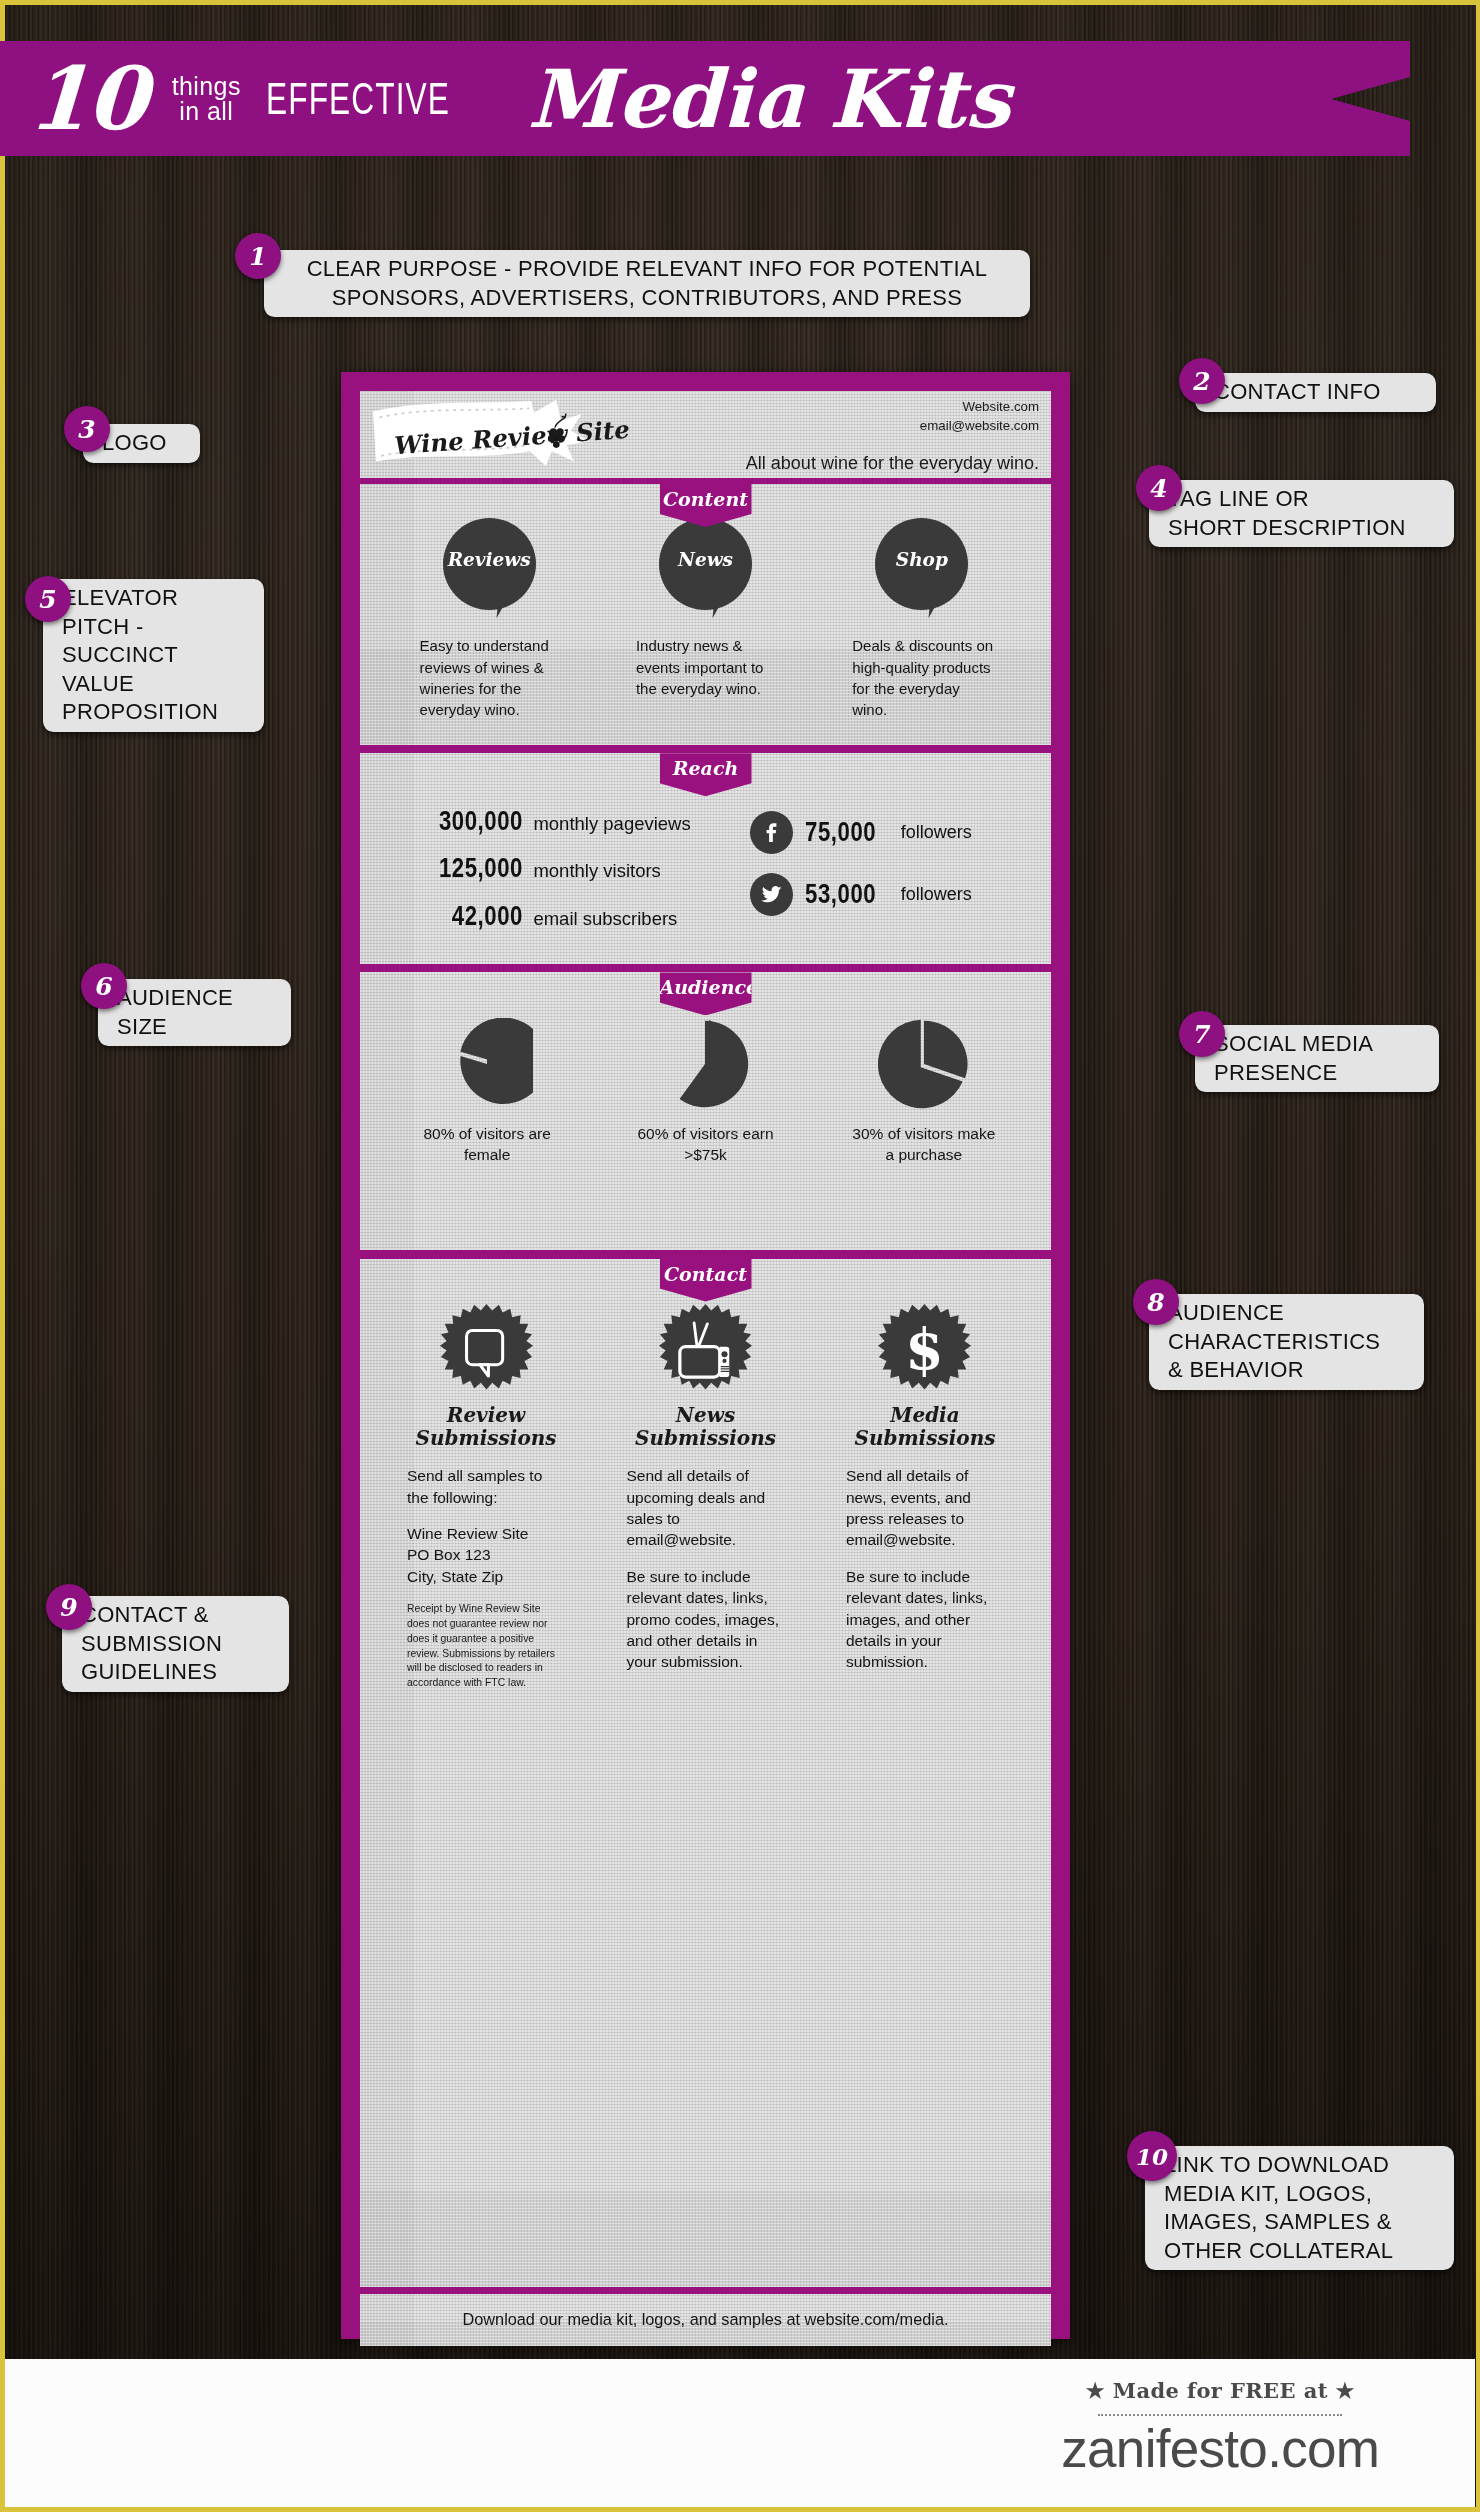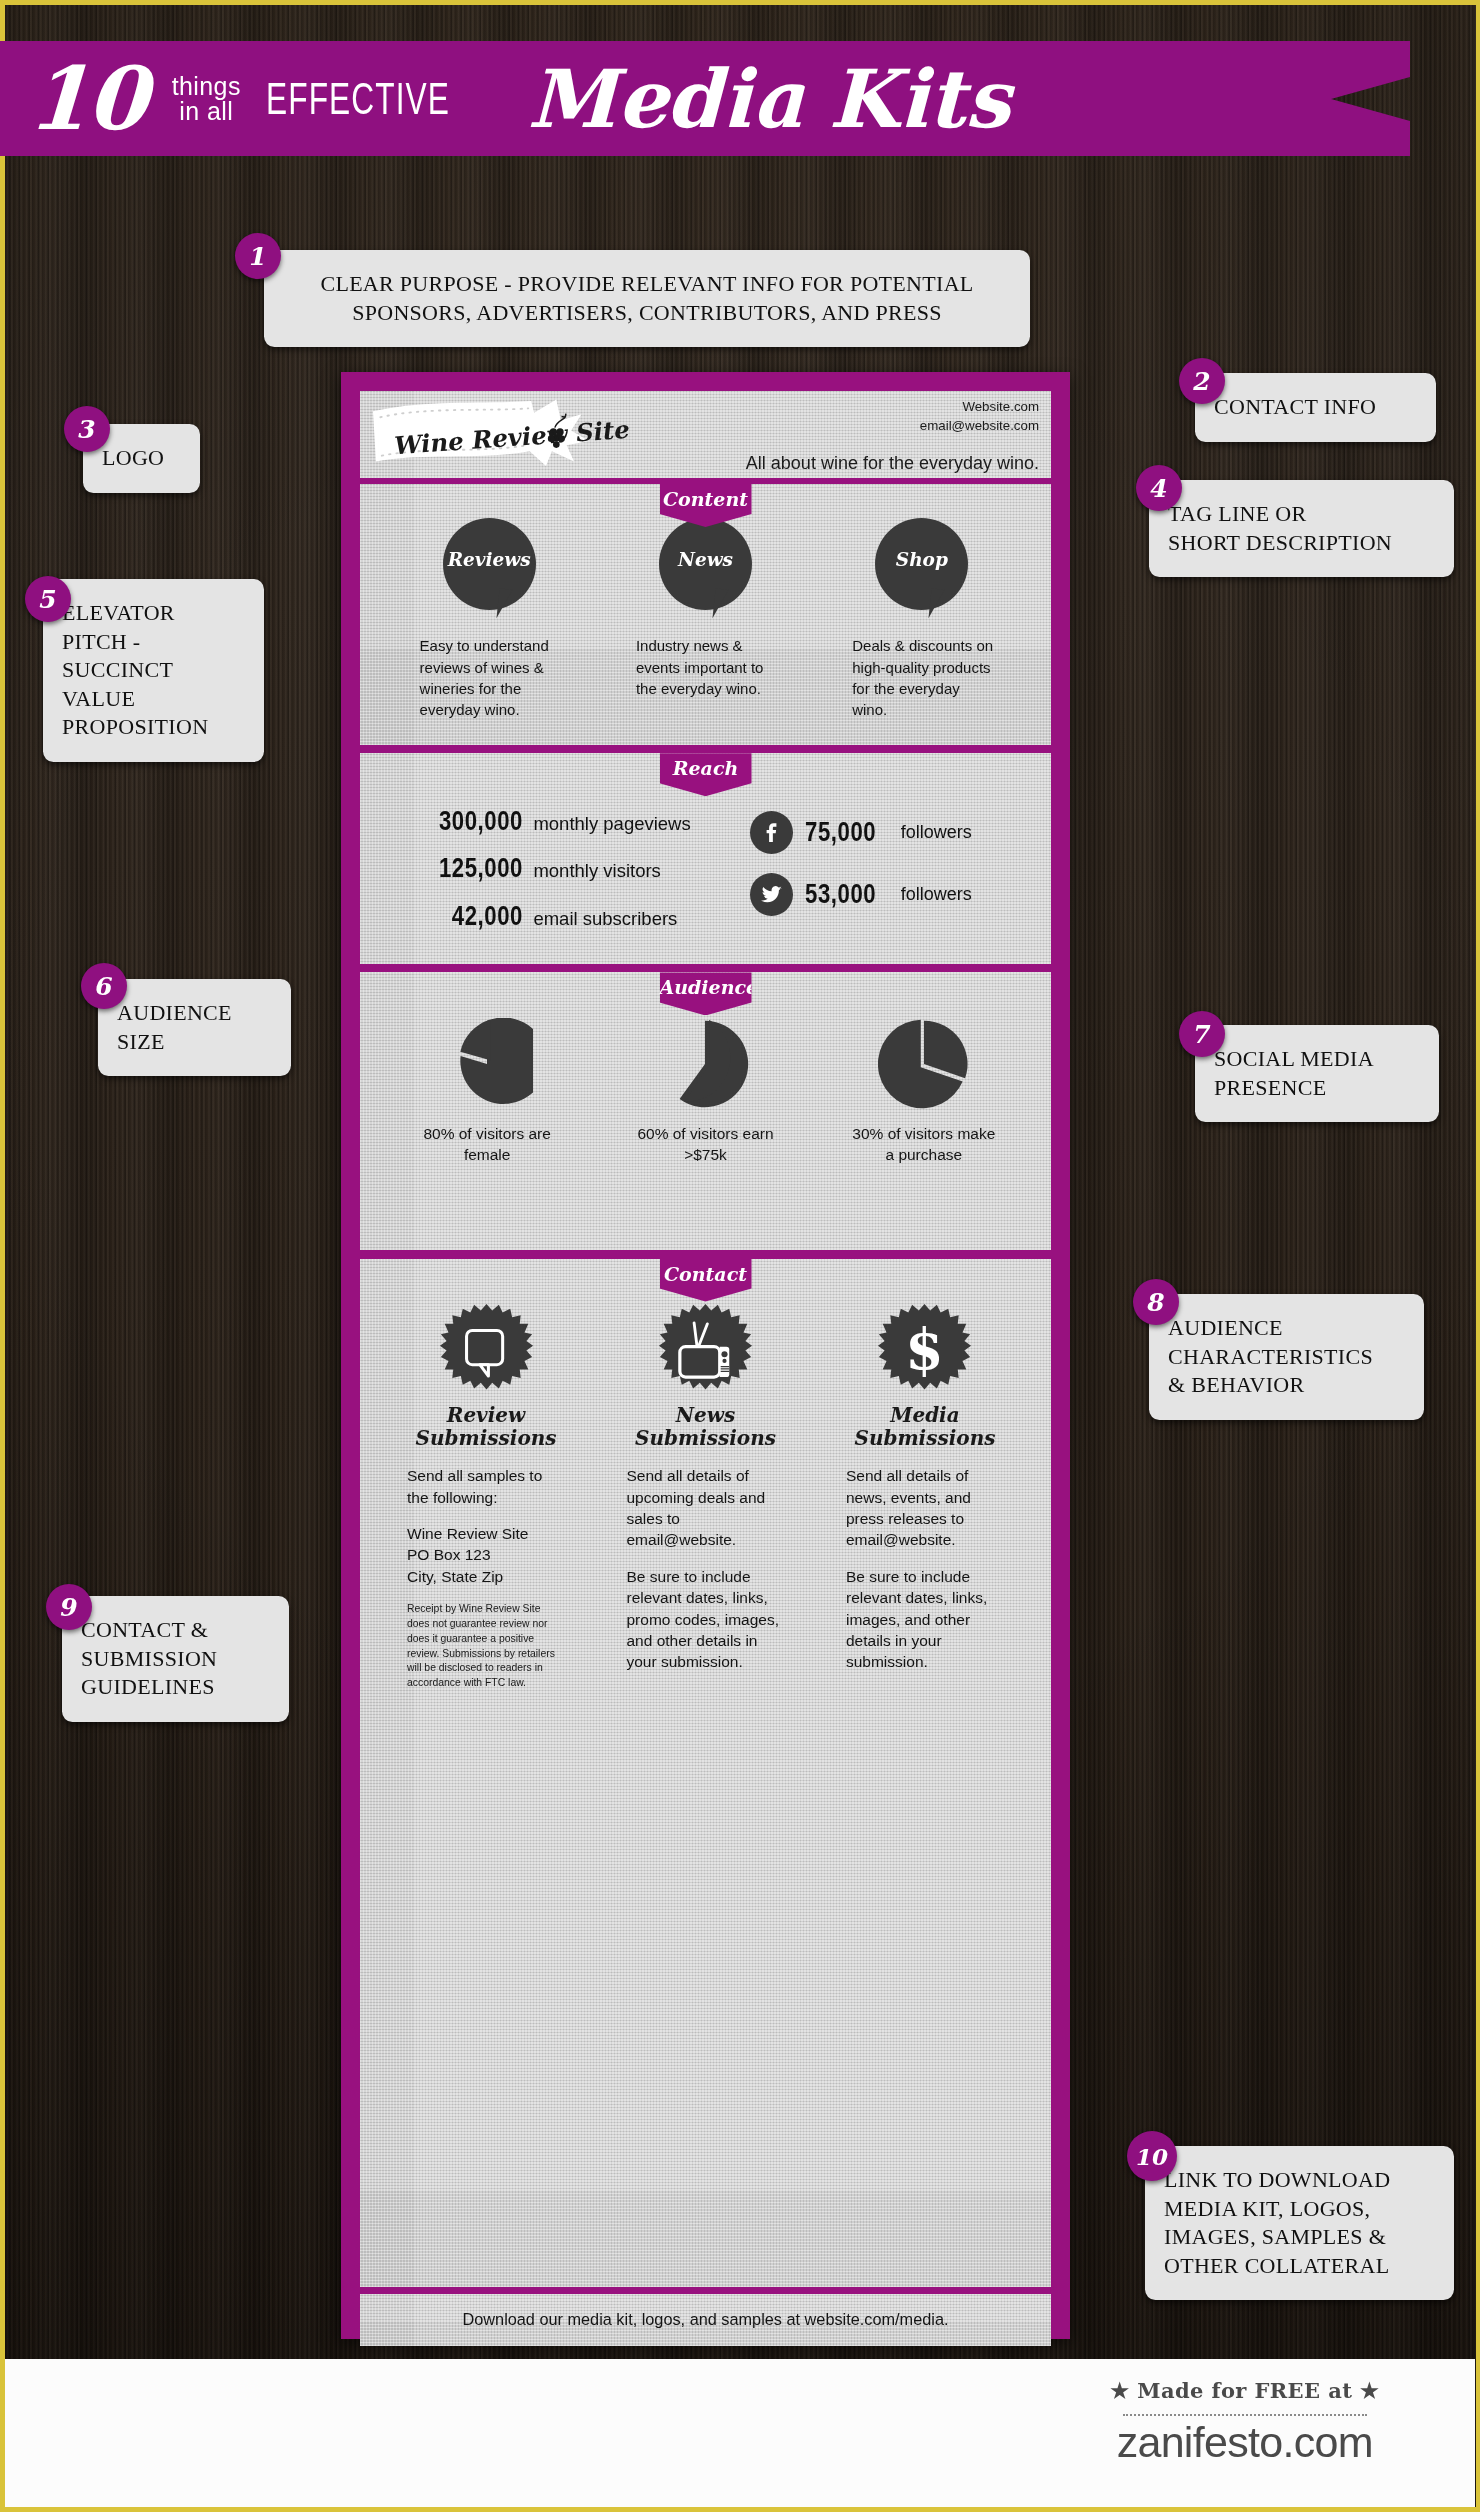--- a/index.html
+++ b/index.html
@@ -67,26 +67,26 @@
     font-size: 80px; letter-spacing: -0.7px; white-space: nowrap;
     transform: skewX(-4deg);
   }
 
   
   .callout {
     position: absolute;
     background: #e4e4e4;
     border-radius: 10.4px;
     box-shadow: 0 3px 6.7px rgba(0,0,0,0.55);
-    padding: 20px 19px;
+    padding: 5px 19px;
     color: #111;
     font-size: 22px;
     line-height: 1.30;
     letter-spacing: 0.3px;
-    font-family: Liberation Serif, serif;
+    font-family: Liberation Sans, sans-serif;
     font-weight: 300;
   }
   .callout .ctext { white-space: pre-line; }
   .badge {
     position: absolute;
     width: 46px; height: 46px; border-radius: 50%;
     background: #8f1080;
     color: #fff;
     font-family: "DejaVu Serif", serif; font-style: italic; font-weight: bold;
     font-size: 25px;
@@ -227,21 +227,21 @@
   #credit-inner { position: absolute; right: 96px; top: 19px; text-align: center; }
   .made-for {
     font-family: "DejaVu Serif", serif; font-weight: bold; font-size: 21px;
     color: #4a4a4a; letter-spacing: 0.4px;
   }
   .dots {
     height: 7.4px; margin: 6px auto 1.5px auto; width: 244px;
     border-bottom: 2.2px dotted #8a8a8a;
   }
   .zani {
-    font-family: "Liberation Sans", sans-serif; font-size: 43px; font-weight: 300;
+    font-family: "Liberation Sans", sans-serif; font-size: 53px; font-weight: 300;
     color: #4a4a4a; letter-spacing: -0.7px;
   }
 </style>
 </head>
 <body>
 
 <div id="wood"></div>
 <div id="vignette"></div>
 <div id="gold-top"></div>
 <div id="gold-left"></div>

